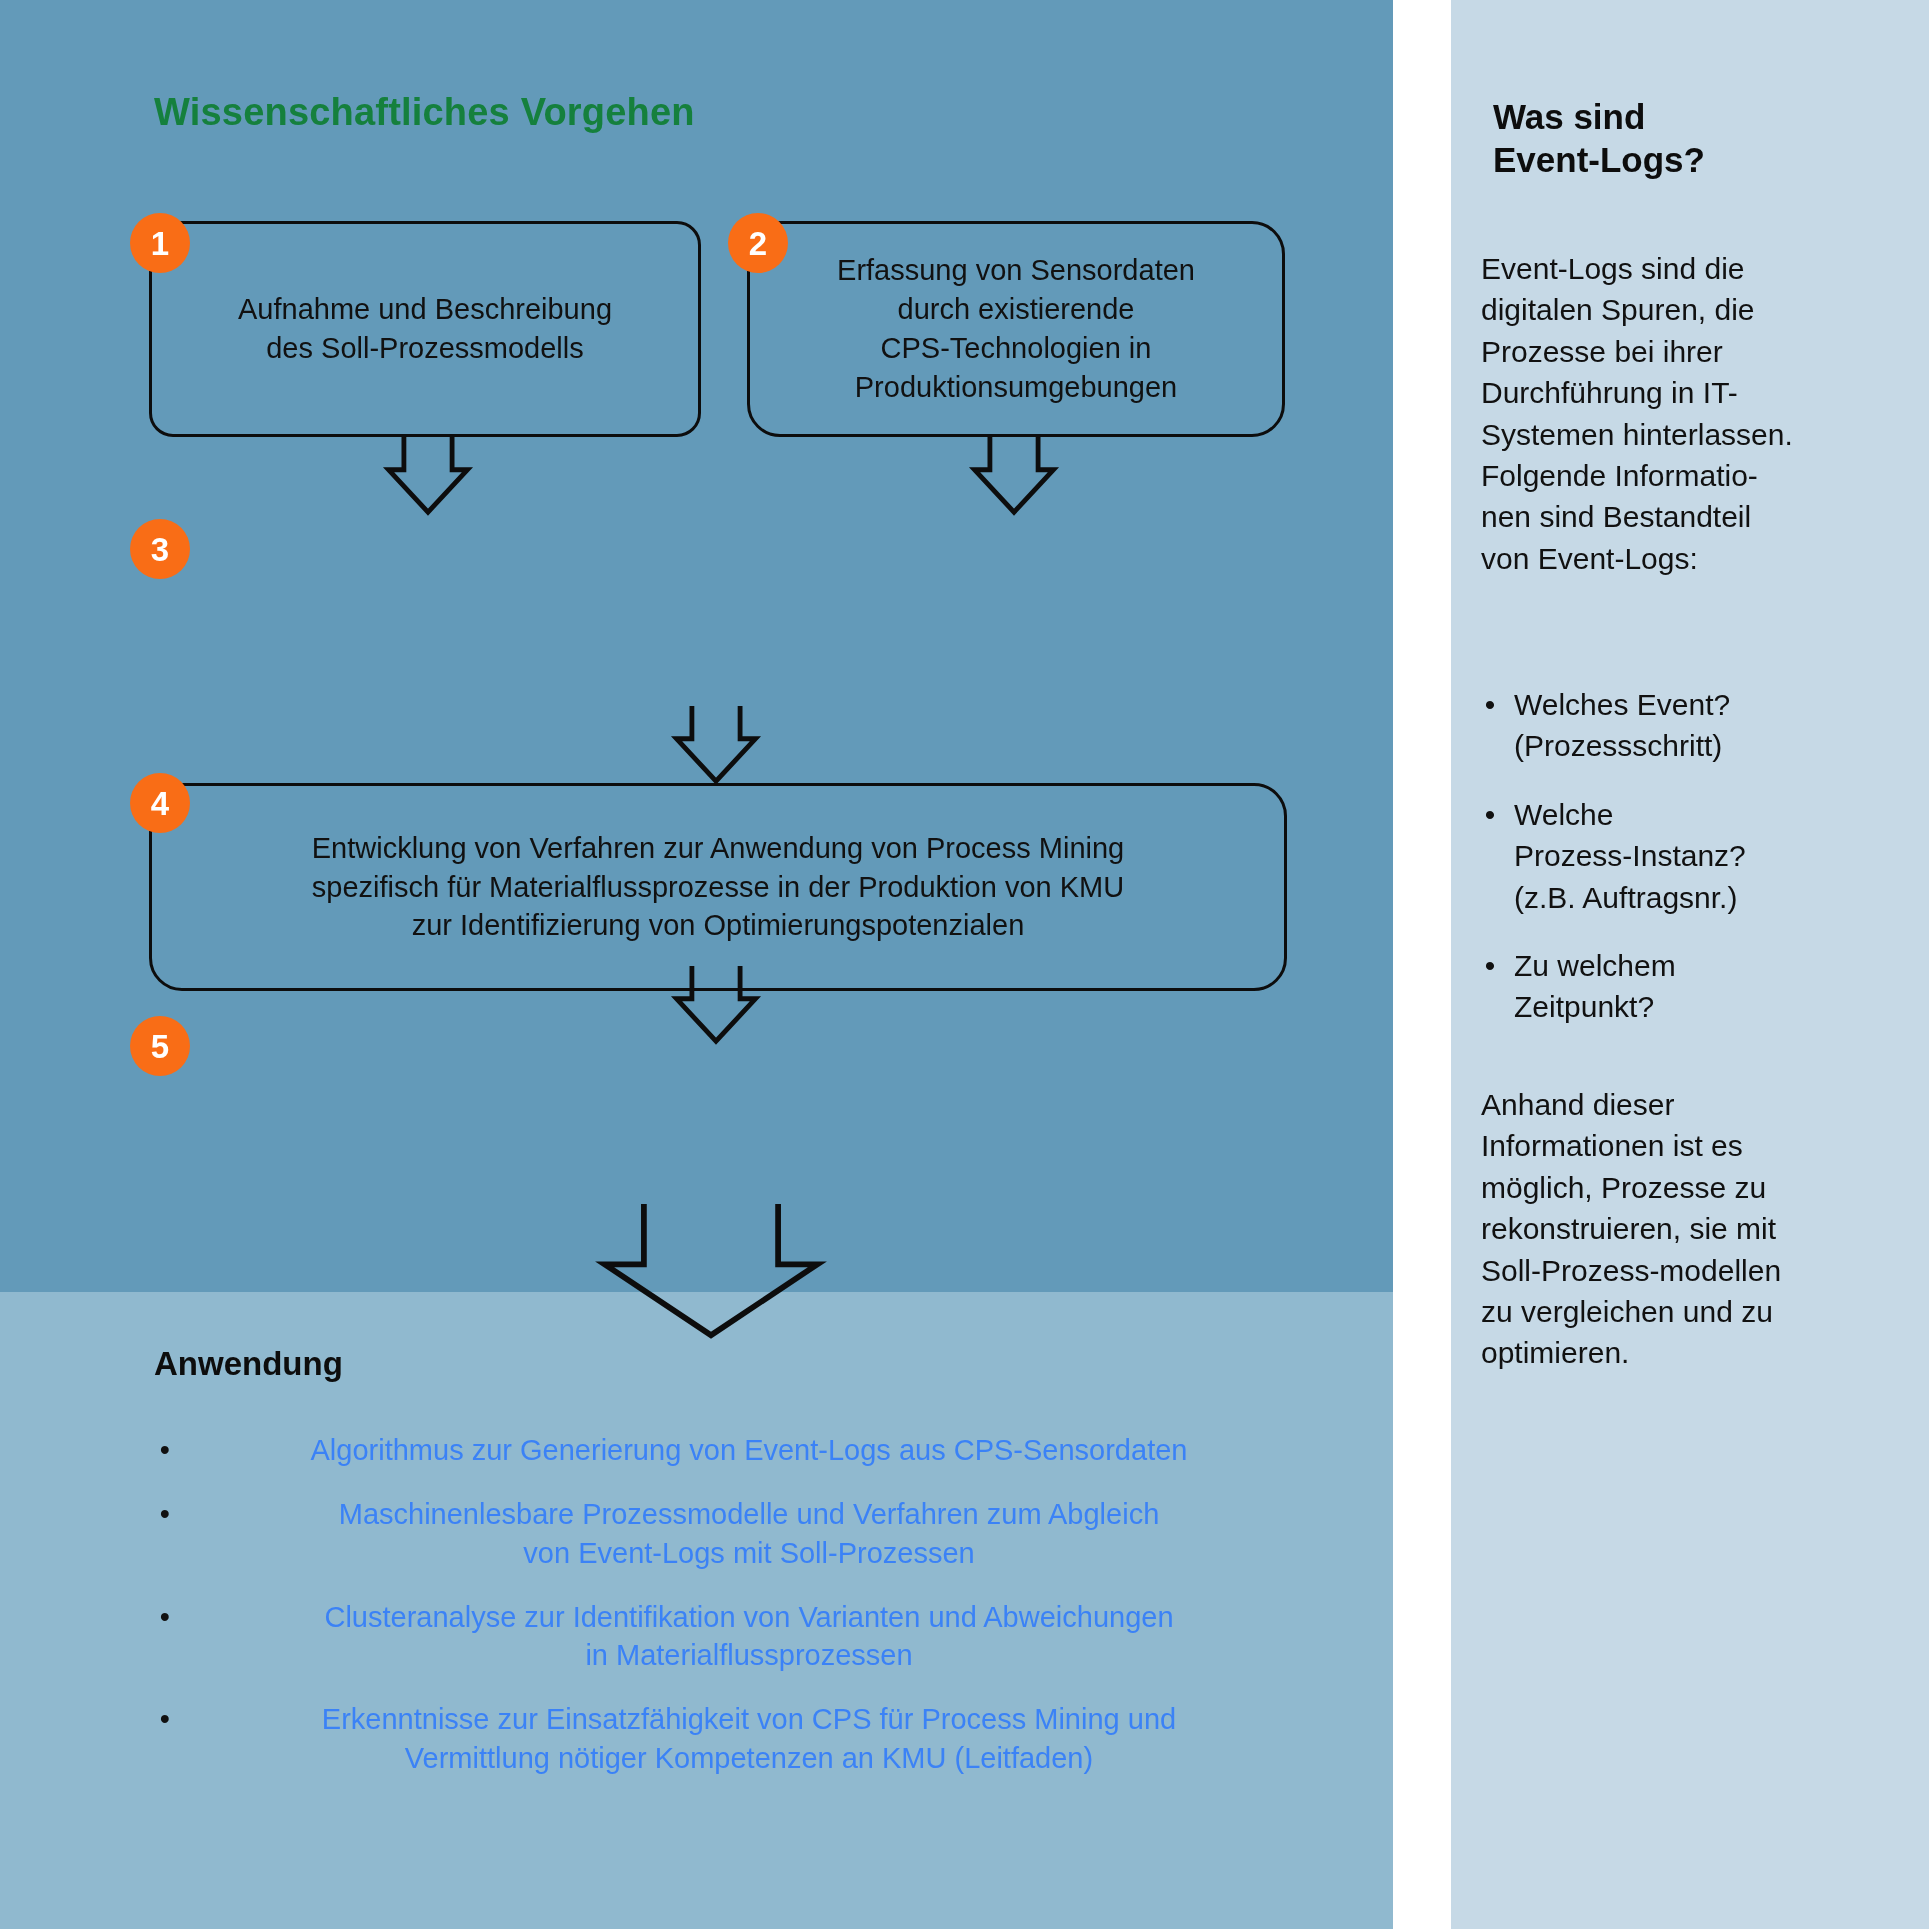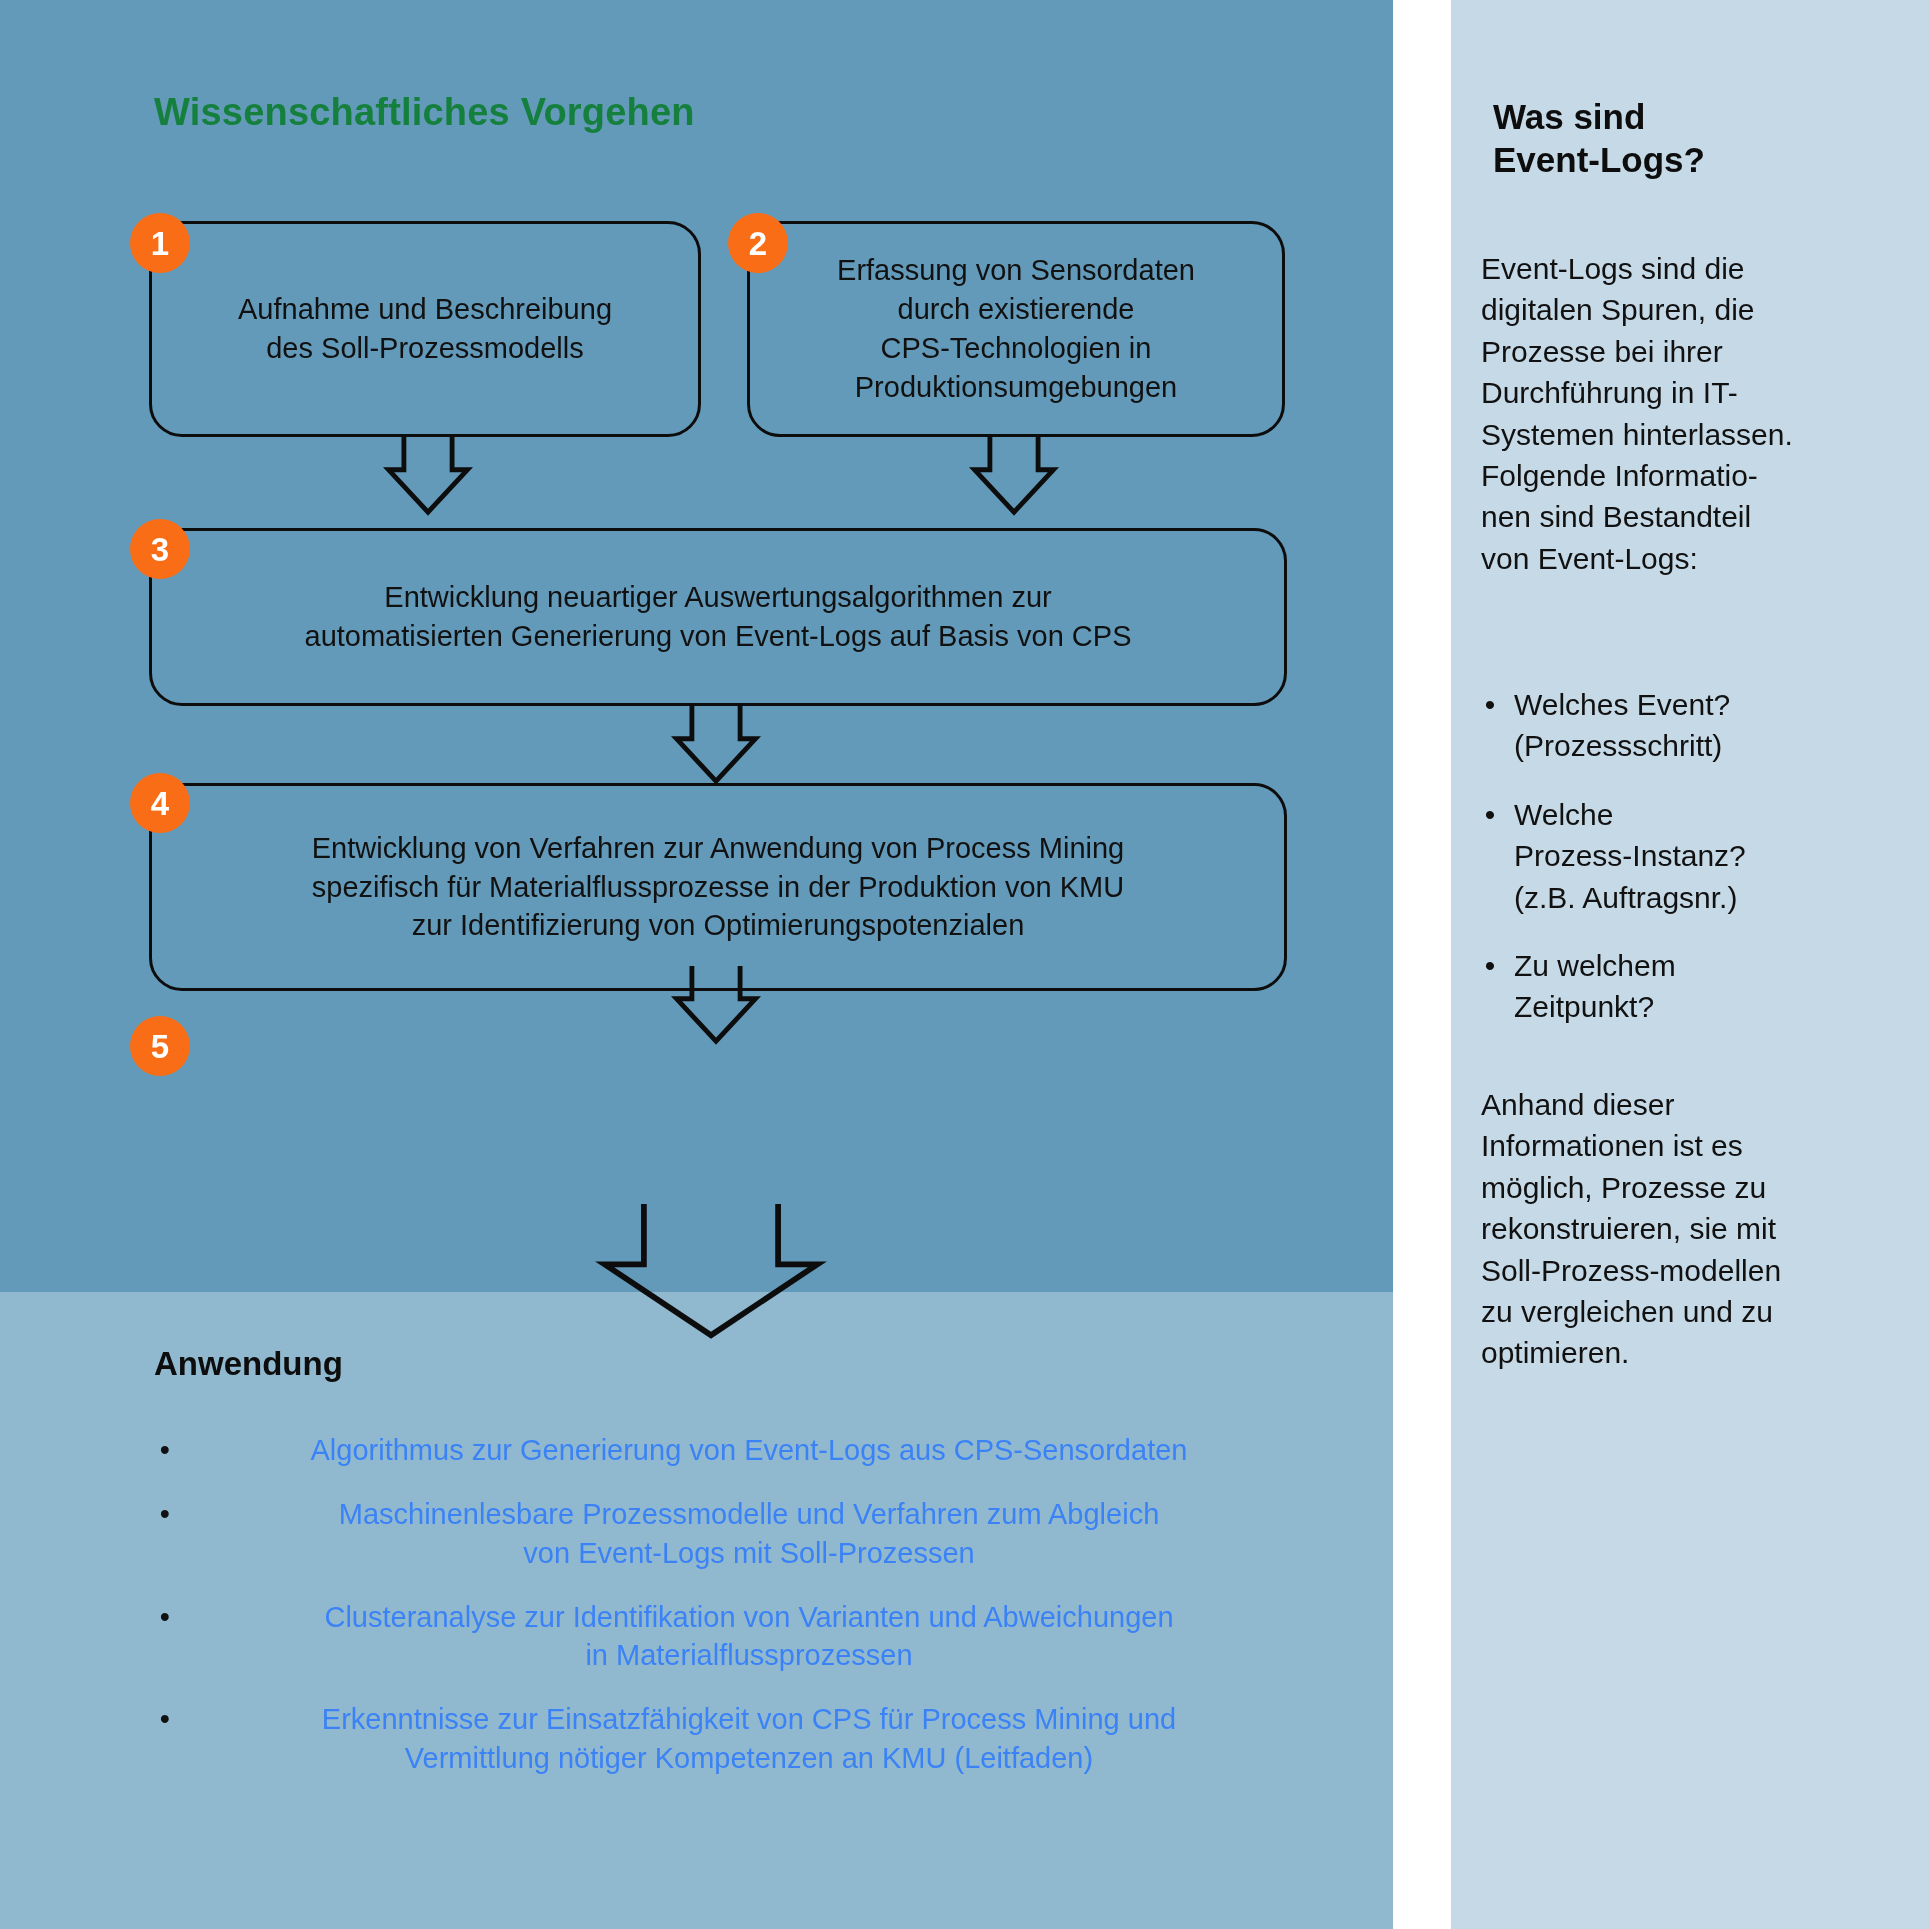--- a/index.html
+++ b/index.html
@@ -89,21 +89,21 @@
 
 <div id="root">
 
   <div class="bg-main-top"></div>
   <div class="bg-main-bottom"></div>
   <div class="bg-gap"></div>
   <div class="bg-side"></div>
 
   <div class="h-main">Wissenschaftliches Vorgehen</div>
 
-  <div class="pbox" style="left:149px;top:221px;width:552px;height:216px;">
+  <div class="pbox" style="left:149px;top:221px;width:552px;height:216px;border-radius:24px;">
     <span class="txt">Aufnahme und Beschreibung
 des Soll-Prozessmodells</span>
   </div>
   <div class="badge" style="left:130px;top:213px;">
     <span>1</span>
   </div>
 
   <div class="pbox" style="left:747px;top:221px;width:538px;height:216px;align-items:center;">
     <span class="txt">Erfassung von Sensordaten
 durch existierende
@@ -119,24 +119,20 @@
       <path d="M30 2 L30 36 L14 36 L55 80 L96 36 L80 36 L80 2" fill="none" stroke="#0d0d0d" stroke-width="5" stroke-linejoin="miter"></path>
     </svg>
   </div>
 
   <div class="arrow" style="left:961px;top:435px;width:106px;height:82px;">
     <svg width="106" height="82" viewBox="0 0 110 85">
       <path d="M30 2 L30 36 L14 36 L55 80 L96 36 L80 36 L80 2" fill="none" stroke="#0d0d0d" stroke-width="5" stroke-linejoin="miter"></path>
     </svg>
   </div>
 
-  <div class="pbox" style="left:149px;top:528px;width:1138px;height:178px;">
-    <span class="txt">Entwicklung neuartiger Auswertungsalgorithmen zur
-automatisierten Generierung von Event-Logs auf Basis von CPS</span>
-  </div>
   <div class="badge" style="left:130px;top:519px;">
     <span>3</span>
   </div>
 
   <div class="arrow" style="left:663px;top:704px;width:106px;height:82px;">
     <svg width="106" height="82" viewBox="0 0 110 85">
       <path d="M30 2 L30 36 L14 36 L55 80 L96 36 L80 36 L80 2" fill="none" stroke="#0d0d0d" stroke-width="5" stroke-linejoin="miter"></path>
     </svg>
   </div>
 

